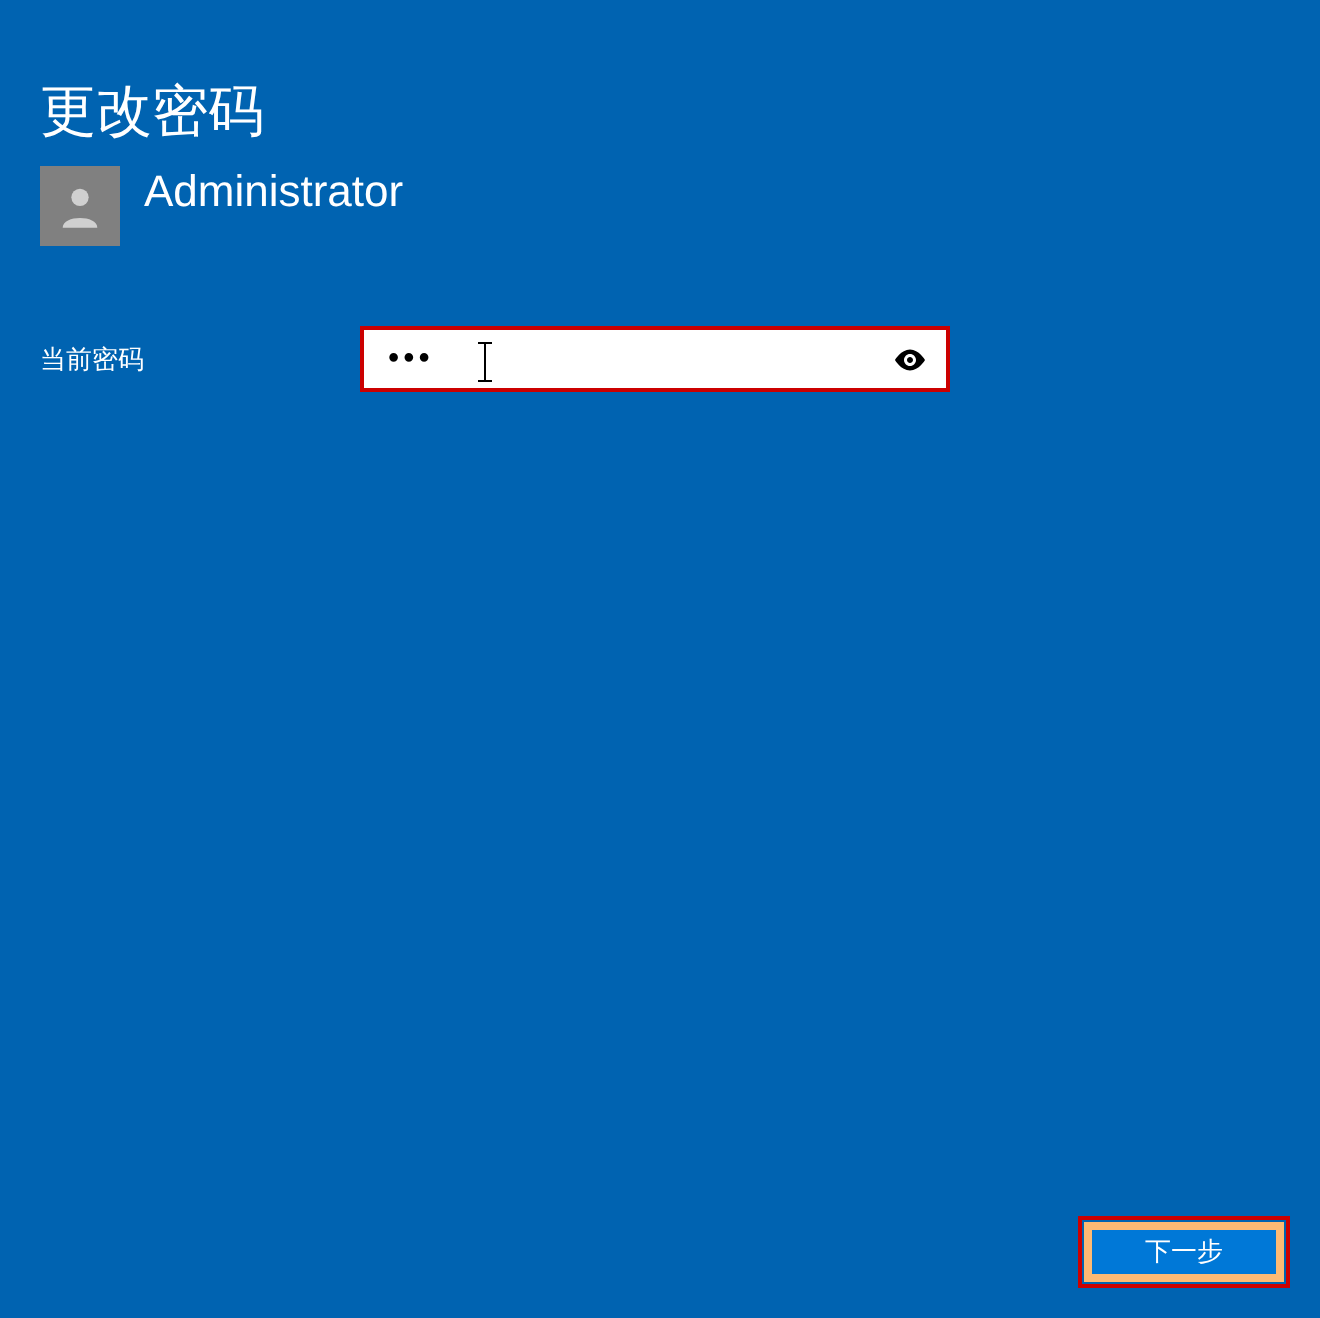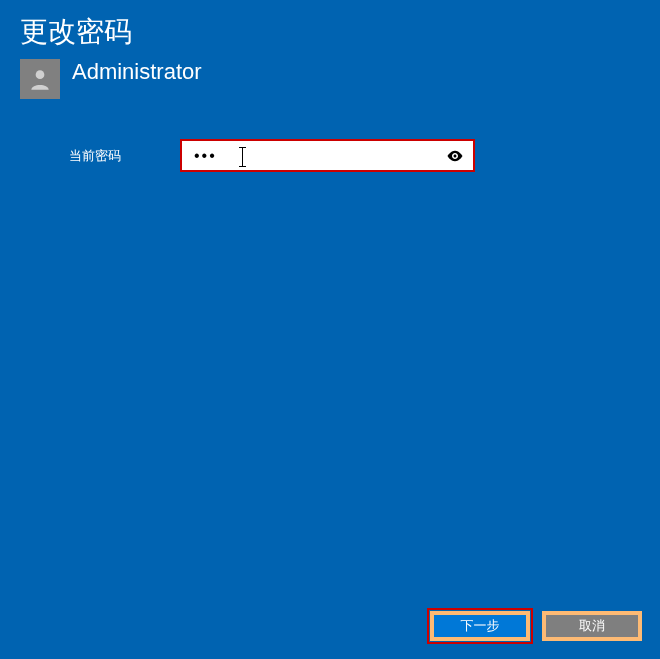--- a/index.html
+++ b/index.html
@@ -10,21 +10,21 @@
     body {
       width: 660px;
       height: 659px;
       background-color: #0063B1;
       font-family: "Microsoft YaHei", "Segoe UI", Arial, sans-serif;
       color: #ffffff;
       position: relative;
       overflow: hidden;
     }
     .container {
-      padding: 13px 20px;
+      padding: 37px 20px;
     }
     .title {
       font-size: 28px;
       font-weight: normal;
       margin-bottom: 8px;
     }
     .subtitle {
       font-size: 13px;
       margin-bottom: 40px;
     }
@@ -52,21 +52,20 @@
       font-weight: 300;
     }
     .field-row {
       display: flex;
       align-items: center;
       gap: 10px;
     }
     .field-label {
       font-size: 13px;
       width: 150px;
-      text-align: center;
     }
     .input-wrapper {
       position: relative;
       display: flex;
       align-items: center;
       background-color: #ffffff;
       width: 295px;
       height: 33px;
     }
     .highlight-input {
@@ -179,14 +178,13 @@
         <svg viewBox="0 0 24 24">
           <path d="M12 5 C6 5 2 12 2 12 C2 12 6 19 12 19 C18 19 22 12 22 12 C22 12 18 5 12 5 Z M12 16 C9.8 16 8 14.2 8 12 C8 9.8 9.8 8 12 8 C14.2 8 16 9.8 16 12 C16 14.2 14.2 16 12 16 Z M12 10 C10.9 10 10 10.9 10 12 C10 13.1 10.9 14 12 14 C13.1 14 14 13.1 14 12 C14 10.9 13.1 10 12 10 Z"></path>
         </svg>
       </button>
     </div>
   </div>
 </div>
 
 <div class="button-bar">
   <button class="win-button primary highlight-button">下一步</button>
-  <button class="win-button">取消</button>
 </div>
 
 </body></html>

